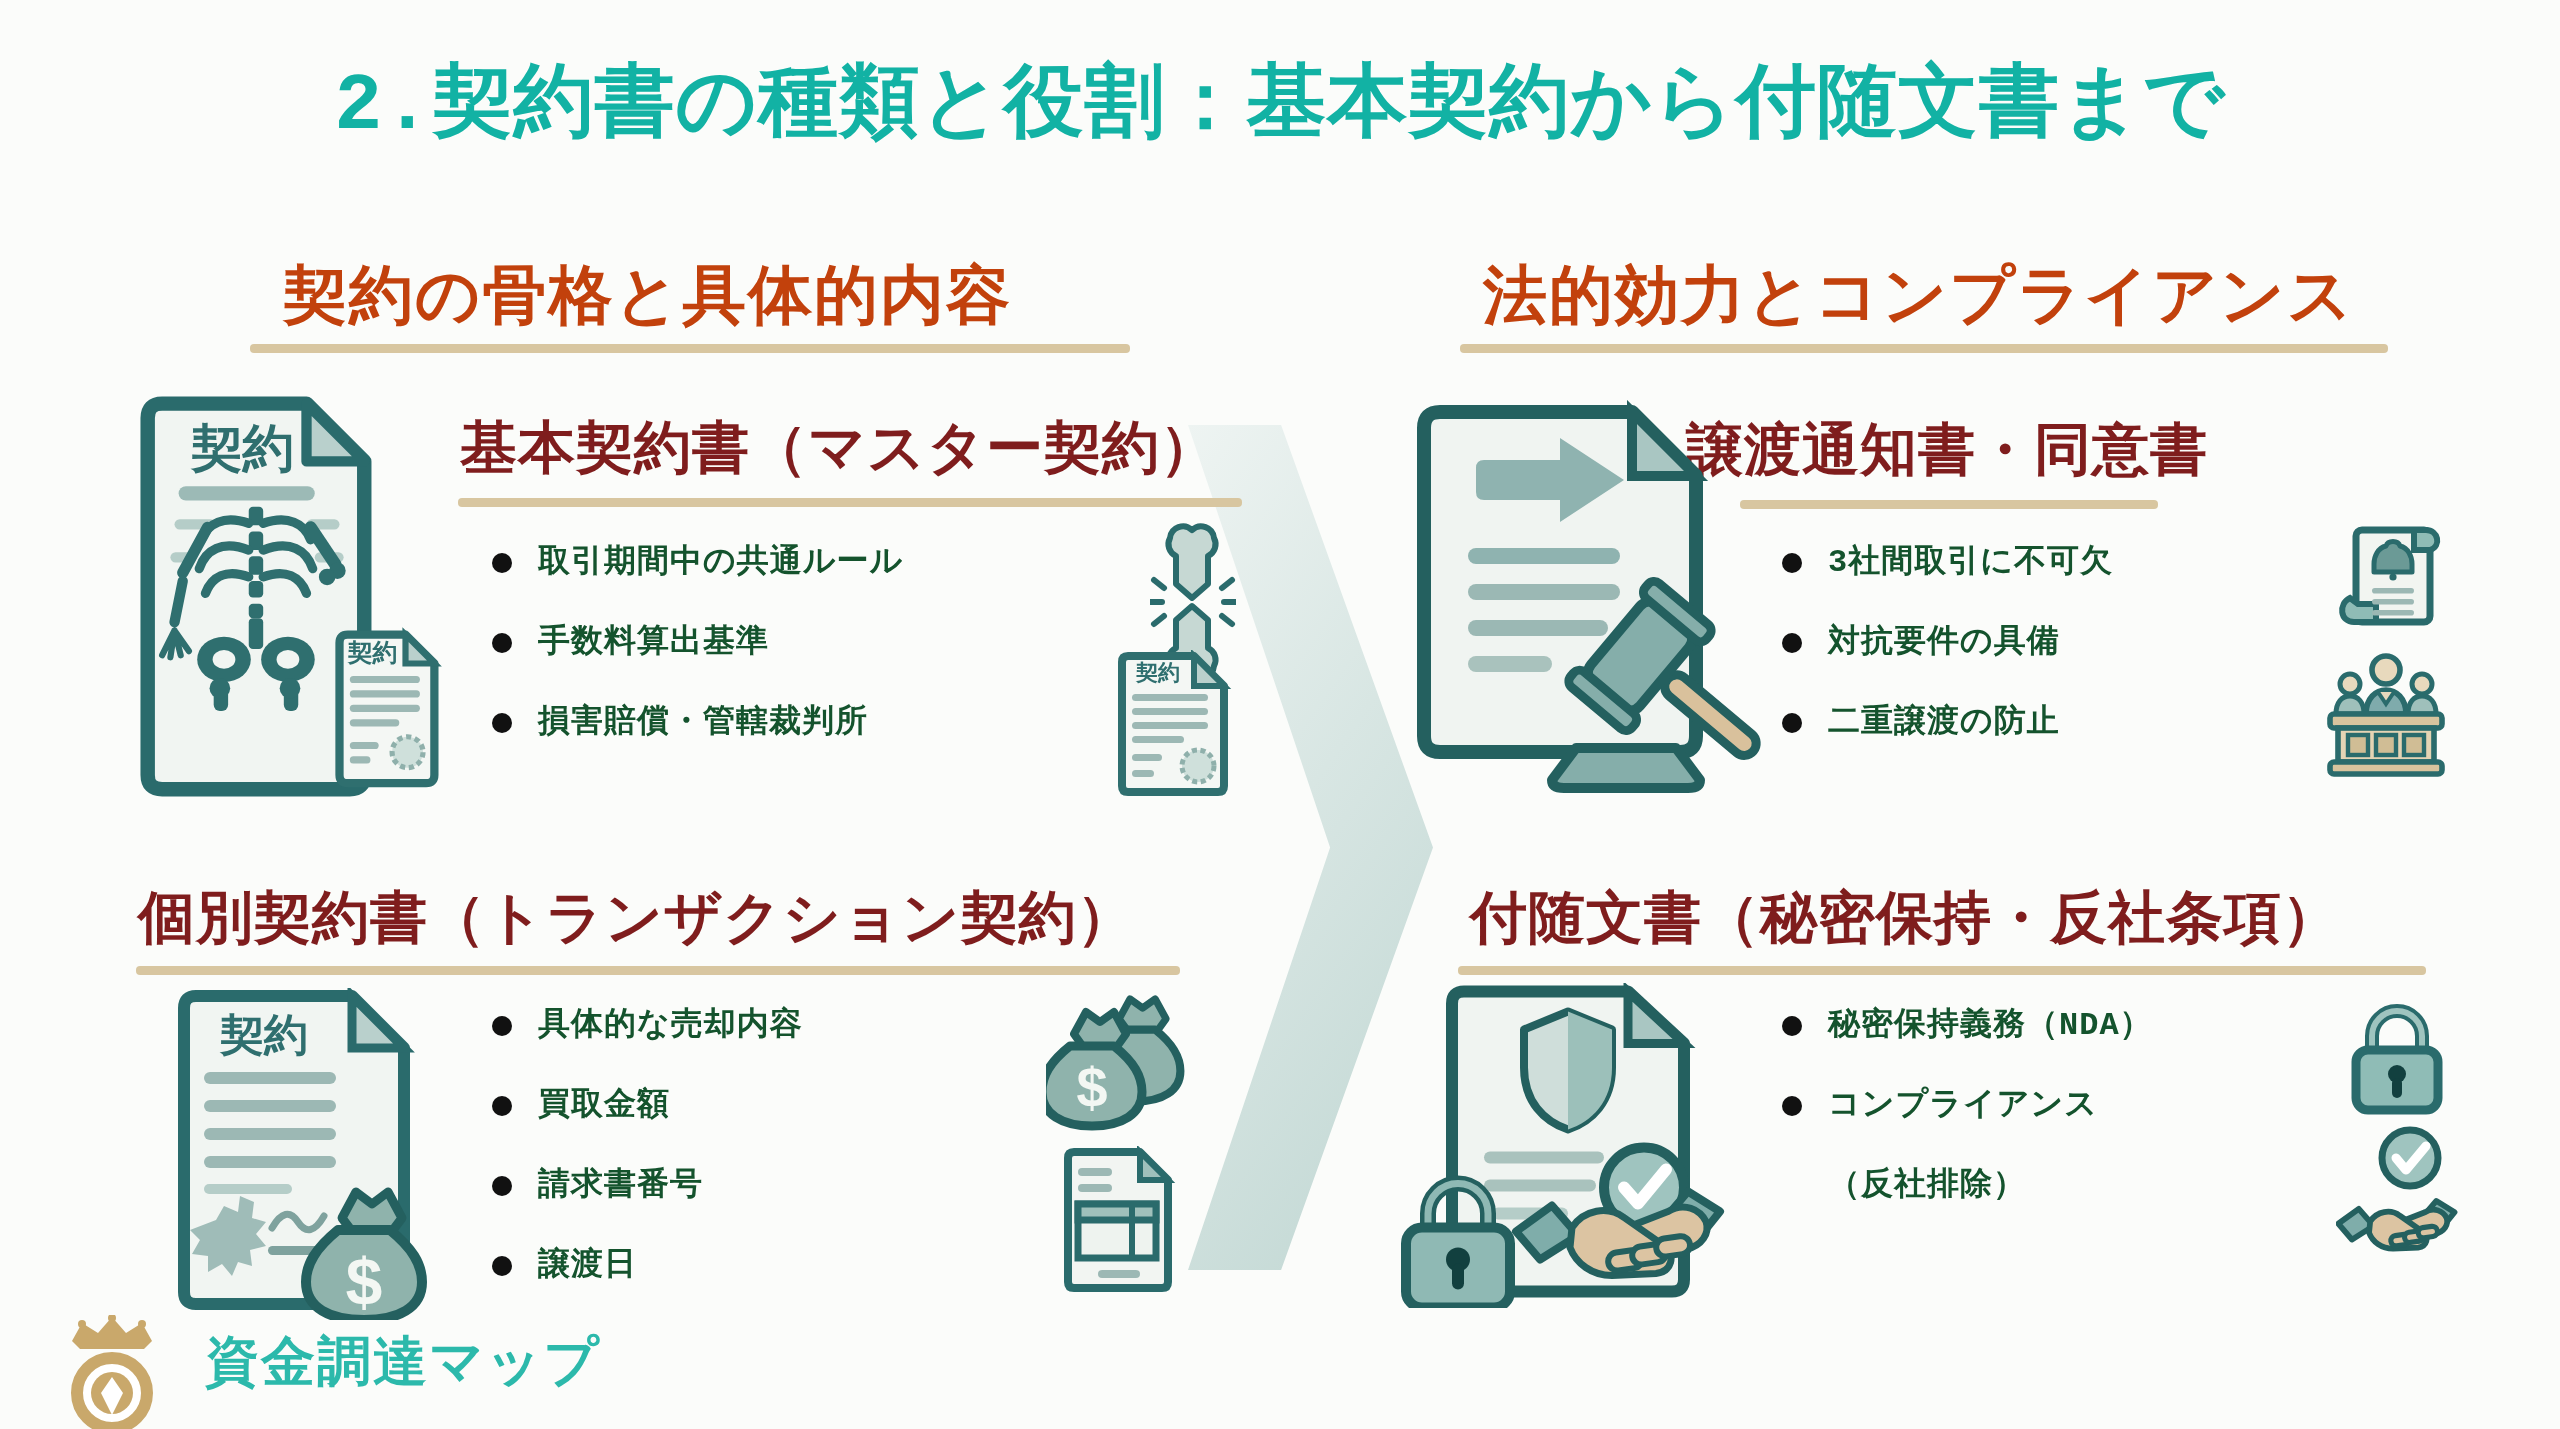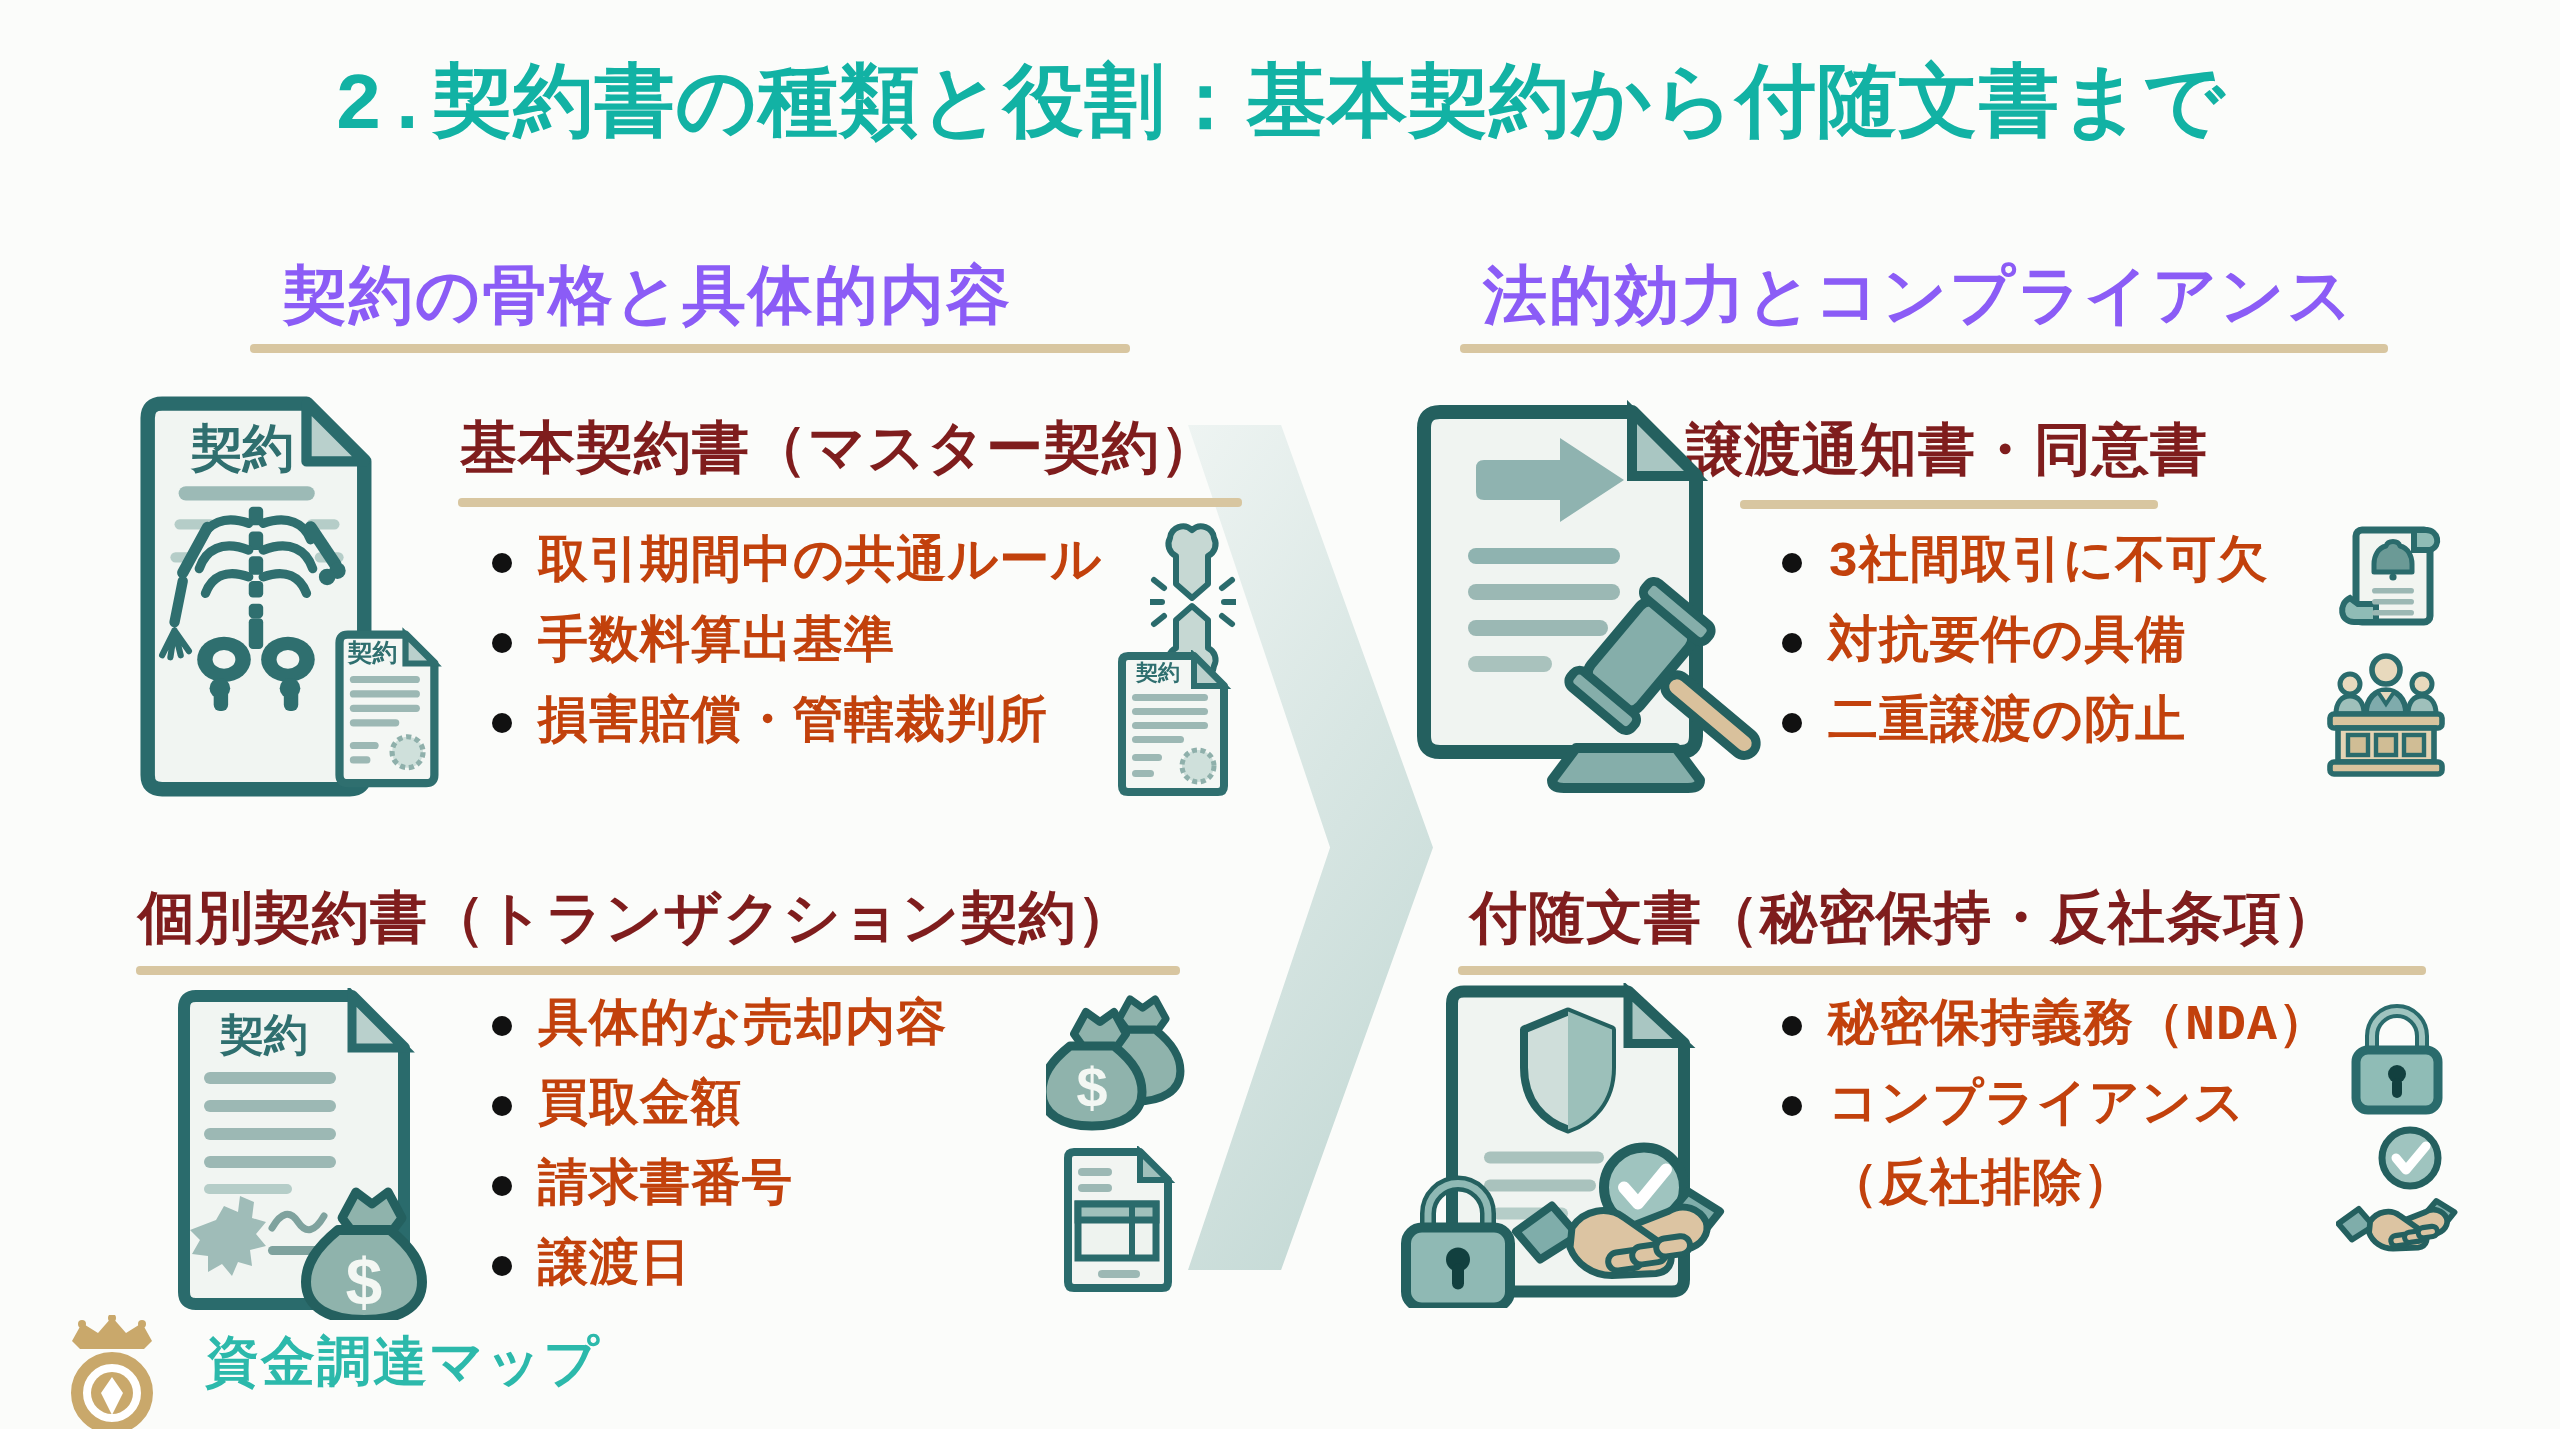--- a/index.html
+++ b/index.html
@@ -10,31 +10,31 @@
     color:#171717;
   }
   .abs{position:absolute;}
   
   .main-title{
     left:0;right:0;top:48px;text-align:center;
     font-size:80px;font-weight:900;color:#12b2a4;letter-spacing:1px;
     white-space:nowrap;
   }
   .col-header{
-    font-size:64px;font-weight:900;color:#8b5cf6;letter-spacing:2px;white-space:nowrap;
+    font-size:64px;font-weight:900;color:#c2410c;letter-spacing:2px;white-space:nowrap;
   }
   .sec-title{
     font-size:57px;font-weight:900;color:#7f1d1d;letter-spacing:1px;white-space:nowrap;
   }
   .tan-line{background:#d8c6a0;height:9px;border-radius:4px;}
   
   ul.bullets{list-style:none;margin:0;padding:0;}
   ul.bullets li{
     display:flex;align-items:center;
-    font-size:50px;font-weight:800;color:#c2410c;
+    font-size:32px;font-weight:800;color:#14532d;
     line-height:62px;margin-bottom:18px;white-space:nowrap;letter-spacing:1px;
   }
   ul.bullets li .dot{
     width:20px;height:20px;border-radius:50%;background:#111;
     margin-right:26px;flex:0 0 auto;
   }
   ul.bullets li.cont{padding-left:46px;}
   
   .chevron{
     left:1188px;top:425px;width:245px;height:845px;

